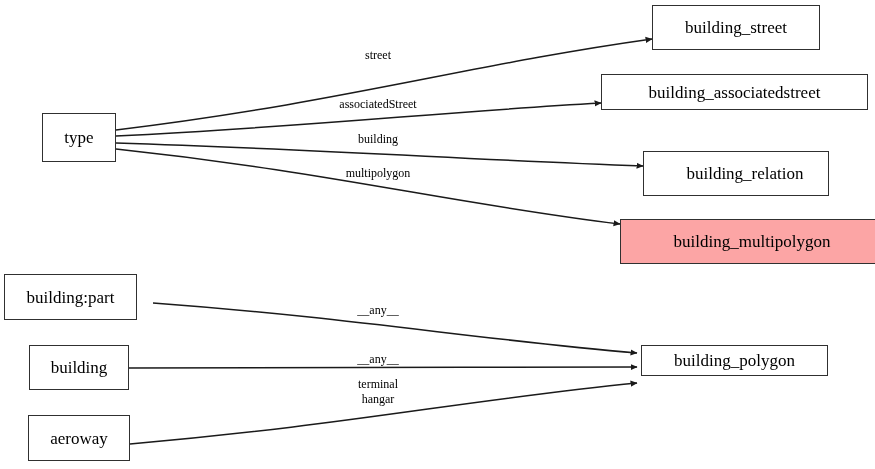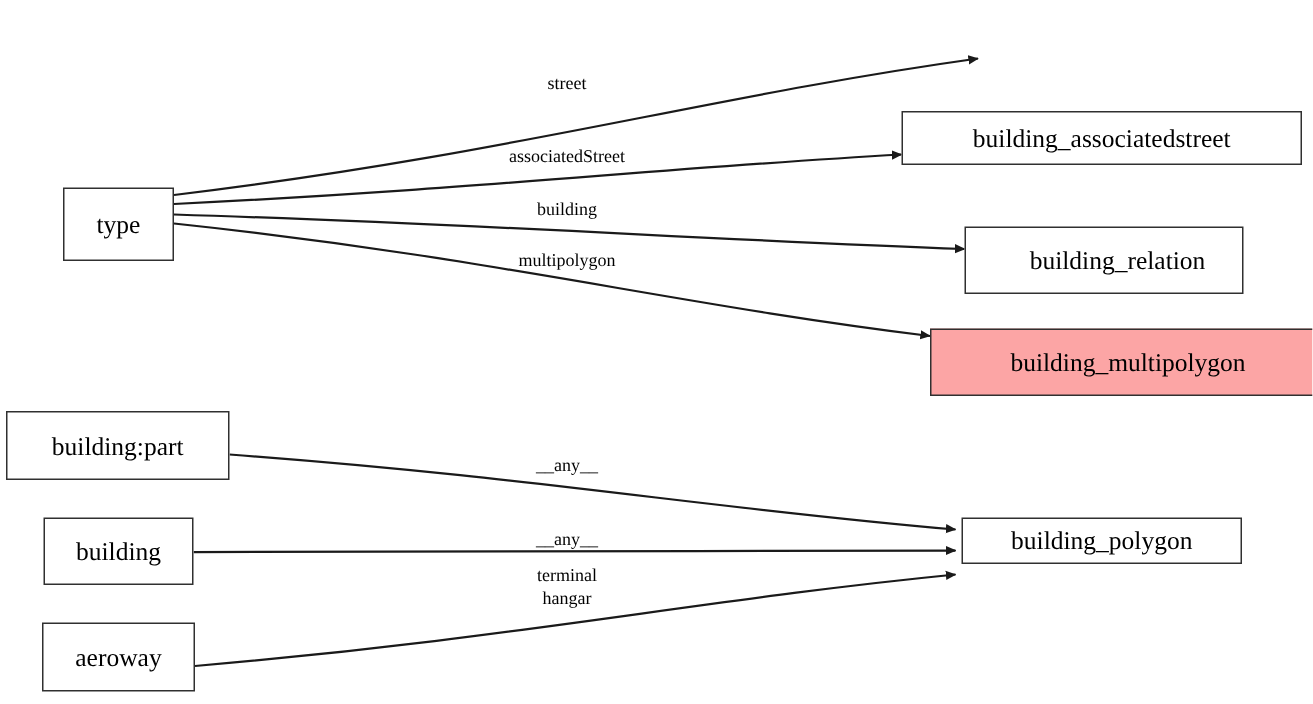--- a/index.html
+++ b/index.html
@@ -66,33 +66,36 @@
         <path d="M 116 130 C 341.12 102.7, 469.76 64.48, 652 39" fill="none" stroke="#1a1a1a" stroke-width="1.5" marker-end="url(#arrowhead)"></path>
         <path d="M 116 136 C 319.7 126.1, 436.1 112.24000000000001, 601 103" fill="none" stroke="#1a1a1a" stroke-width="1.5" marker-end="url(#arrowhead)"></path>
         <path d="M 116 143 C 337.34000000000003 149.9, 463.82 159.56, 643 166" fill="none" stroke="#1a1a1a" stroke-width="1.5" marker-end="url(#arrowhead)"></path>
         <path d="M 116 149 C 327.67999999999995 171.5, 448.64000000000004 203, 620 224" fill="none" stroke="#1a1a1a" stroke-width="1.5" marker-end="url(#arrowhead)"></path>
         <path d="M 153 303 C 356.28 318, 472.44 339, 637 353" fill="none" stroke="#1a1a1a" stroke-width="1.5" marker-end="url(#arrowhead)"></path>
         <path d="M 129 368 C 342.36 367.7, 464.28000000000003 367.28, 637 367" fill="none" stroke="#1a1a1a" stroke-width="1.5" marker-end="url(#arrowhead)"></path>
         <path d="M 130 444 C 342.94 425.7, 464.62 400.08, 637 383" fill="none" stroke="#1a1a1a" stroke-width="1.5" marker-end="url(#arrowhead)"></path>
       </g>
   </svg>
 
-  <div class="node-box" style="left: 42px; top: 113px; width: 74px; height: 49px; border-color: rgb(48, 48, 48); background: rgb(255, 255, 255); color: rgb(0, 0, 0); margin-top: 12px;">
+  <div class="node-box" style="left: 42px; top: 113px; width: 74px; height: 49px; border-color: rgb(48, 48, 48); background: rgb(255, 255, 255); color: rgb(0, 0, 0);">
     <span>type</span>
+  </div>
+  <div class="node-box" style="left: 652px; top: 5px; width: 168px; height: 45px; border-color: rgb(48, 48, 48); background: rgb(255, 255, 255); color: rgb(0, 0, 0);">
+    <span>building_street</span>
   </div>
   <div class="node-box" style="left: 601px; top: 74px; width: 267px; height: 36px; border-color: rgb(48, 48, 48); background: rgb(255, 255, 255); color: rgb(0, 0, 0);">
     <span>building_associatedstreet</span>
   </div>
   <div class="node-box" style="left: 643px; top: 151px; width: 186px; height: 45px; border-color: rgb(48, 48, 48); background: rgb(255, 255, 255); color: rgb(0, 0, 0); padding-left: 18px;">
     <span>building_relation</span>
   </div>
   <div class="node-box" style="left: 620px; top: 219px; width: 264px; height: 45px; border-color: rgb(48, 48, 48); background: #fca5a5; color: rgb(0, 0, 0);">
     <span>building_multipolygon</span>
   </div>
-  <div class="node-box" style="left: 4px; top: 274px; width: 149px; height: 46px; border-color: rgb(48, 48, 48); background: rgb(255, 255, 255); color: rgb(0, 0, 0);">
+  <div class="node-box" style="left: 4px; top: 274px; width: 133px; height: 46px; border-color: rgb(48, 48, 48); background: rgb(255, 255, 255); color: rgb(0, 0, 0);">
     <span>building:part</span>
   </div>
   <div class="node-box" style="left: 29px; top: 345px; width: 100px; height: 45px; border-color: rgb(48, 48, 48); background: rgb(255, 255, 255); color: rgb(0, 0, 0);">
     <span>building</span>
   </div>
   <div class="node-box" style="left: 28px; top: 415px; width: 102px; height: 46px; border-color: rgb(48, 48, 48); background: rgb(255, 255, 255); color: rgb(0, 0, 0); font-family: Liberation Serif, serif;">
     <span>aeroway</span>
   </div>
   <div class="node-box" style="left: 641px; top: 345px; width: 187px; height: 31px; border-color: rgb(48, 48, 48); background: rgb(255, 255, 255); color: rgb(0, 0, 0);">
     <span>building_polygon</span>

